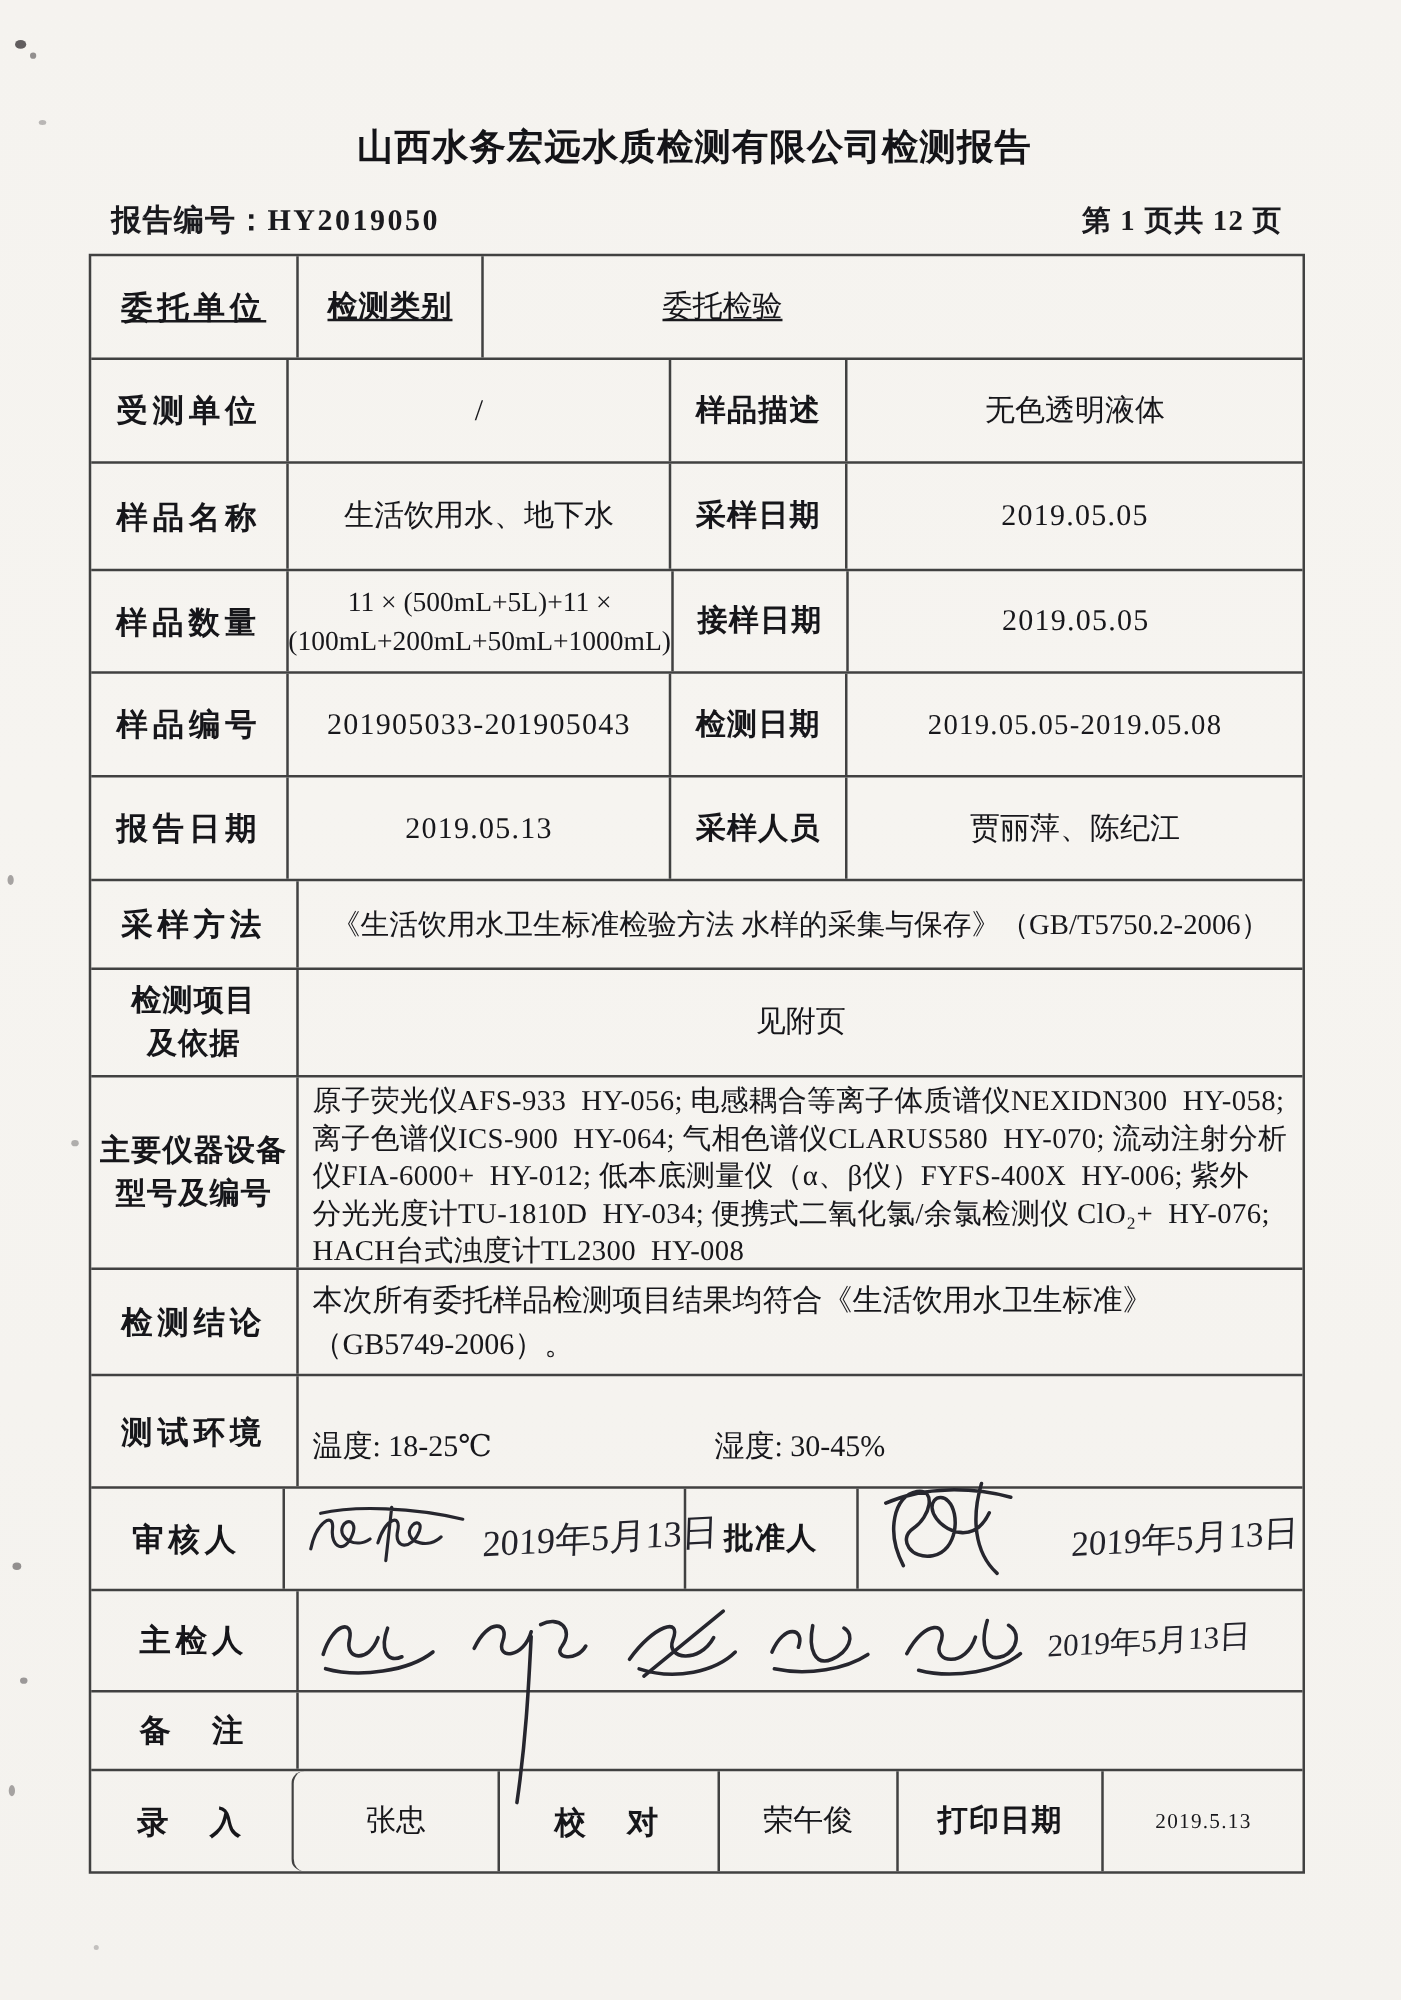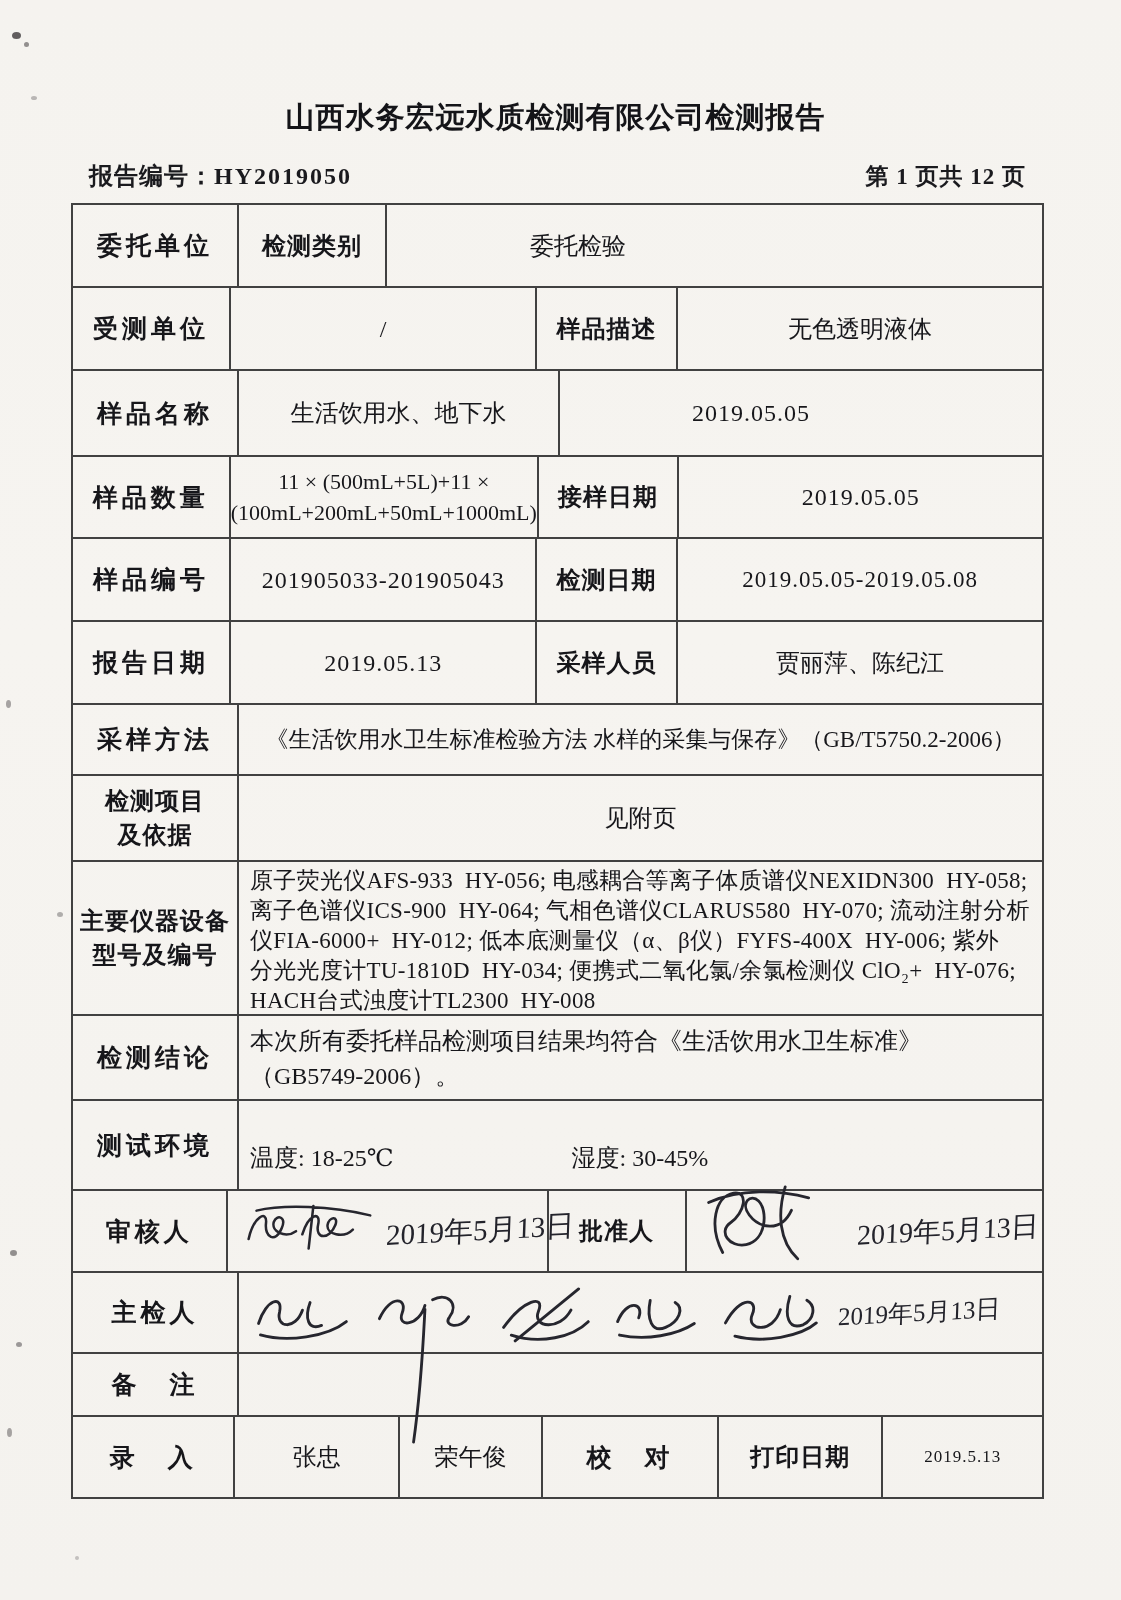--- a/index.html
+++ b/index.html
@@ -16,32 +16,32 @@
   .meta{position:absolute;left:71px;top:160px;width:969px;display:flex;
         justify-content:space-between;align-items:baseline;
         padding:0;box-sizing:border-box;}
   .meta .left{margin-left:18px;font-size:24px;font-weight:bold;letter-spacing:1px;font-family:Liberation Serif, serif;}
   .meta .left .num{font-weight:bold;letter-spacing:2px;}
   .meta .right{margin-right:14px;font-size:23px;font-weight:bold;letter-spacing:1px;}
   
   .tbl{position:absolute;left:71px;top:203px;width:969px;
        border:2px solid #414141;box-sizing:content-box;}
   .tr{display:flex;border-top:2px solid #414141;box-sizing:border-box;}
-  .tr.first{border-top:none;}
+  .tr.first{border-top:none;text-decoration:underline;}
   .c{border-left:2px solid #414141;box-sizing:border-box;display:flex;
      align-items:center;justify-content:center;position:relative;}
   .c.nb{border-left:none;}
   .lab{font-weight:bold;font-size:25px;letter-spacing:4px;text-align:center;color:#16161a;}
   .lab2{font-weight:bold;font-size:24px;letter-spacing:1px;text-align:center;
         white-space:pre-line;line-height:34px;color:#16161a;}
   .val{font-size:24px;text-align:center;white-space:pre-line;line-height:34px;color:#17171b;}
   .num{letter-spacing:1px;}
   .w1{width:164px;} .w2{width:321px;} .w3{width:148px;} .w4{width:384px;}
   .wm{width:805px;}
-  .b1{width:164px;} .b2{width:168px;} .b3{width:180px;} .b4{width:146px;}
+  .b1{width:164px;} .b2{width:168px;border-radius:10px;} .b3{width:180px;} .b4{width:146px;}
   .b5{width:168px;} .b6{width:164px;}
   .instr{align-items:flex-start;justify-content:flex-start;}
   .instr .val{text-align:left;font-size:23px;line-height:30px;padding:4px 6px 0 11px;
               white-space:pre-wrap;letter-spacing:0.3px;}
   .concl{align-items:flex-start;justify-content:flex-start;}
   .concl .val{text-align:left;padding:8px 6px 0 11px;line-height:35px;font-family:Liberation Serif, serif;}
   .env{justify-content:flex-start;align-items:flex-end;}
   .env .val{padding:0 0 14px 11px;display:flex;gap:178px;white-space:nowrap;}
   .sigcell{justify-content:space-between;overflow:visible;}
   .hand{font-family:"Liberation Serif","DejaVu Serif",serif;color:#23232b;
@@ -100,20 +100,23 @@
         </div>
     </div>
 
     <div class="tr" style="height:86px">
       <div class="c nb w1">
           <span class="lab">样品名称</span>
         </div>
       <div class="c w2">
           <span class="val">生活饮用水、地下水</span>
         </div>
+      <div class="c w3">
+          <span class="lab2">采样日期</span>
+        </div>
       <div class="c w4">
           <span class="val num">2019.05.05</span>
         </div>
     </div>
 
     <div class="tr" style="height:82px">
       <div class="c nb w1">
           <span class="lab">样品数量</span>
         </div>
       <div class="c w2">
@@ -267,26 +270,26 @@
         </div>
     </div>
 
     <div class="tr" style="height:82px">
       <div class="c nb b1">
           <span class="lab">录　入</span>
         </div>
       <div class="c b2">
           <span class="val">张忠</span>
         </div>
+      <div class="c b3">
+          <span class="lab">校　对</span>
+        </div>
       <div class="c b4">
           <span class="val">荣午俊</span>
         </div>
-      <div class="c b3">
-          <span class="lab">校　对</span>
-        </div>
       <div class="c b5">
           <span class="lab2">打印日期</span>
         </div>
       <div class="c b6">
           <span class="val num" style="font-size:17px">2019.5.13</span>
         </div>
     </div>
 
   </div>
 </div>

